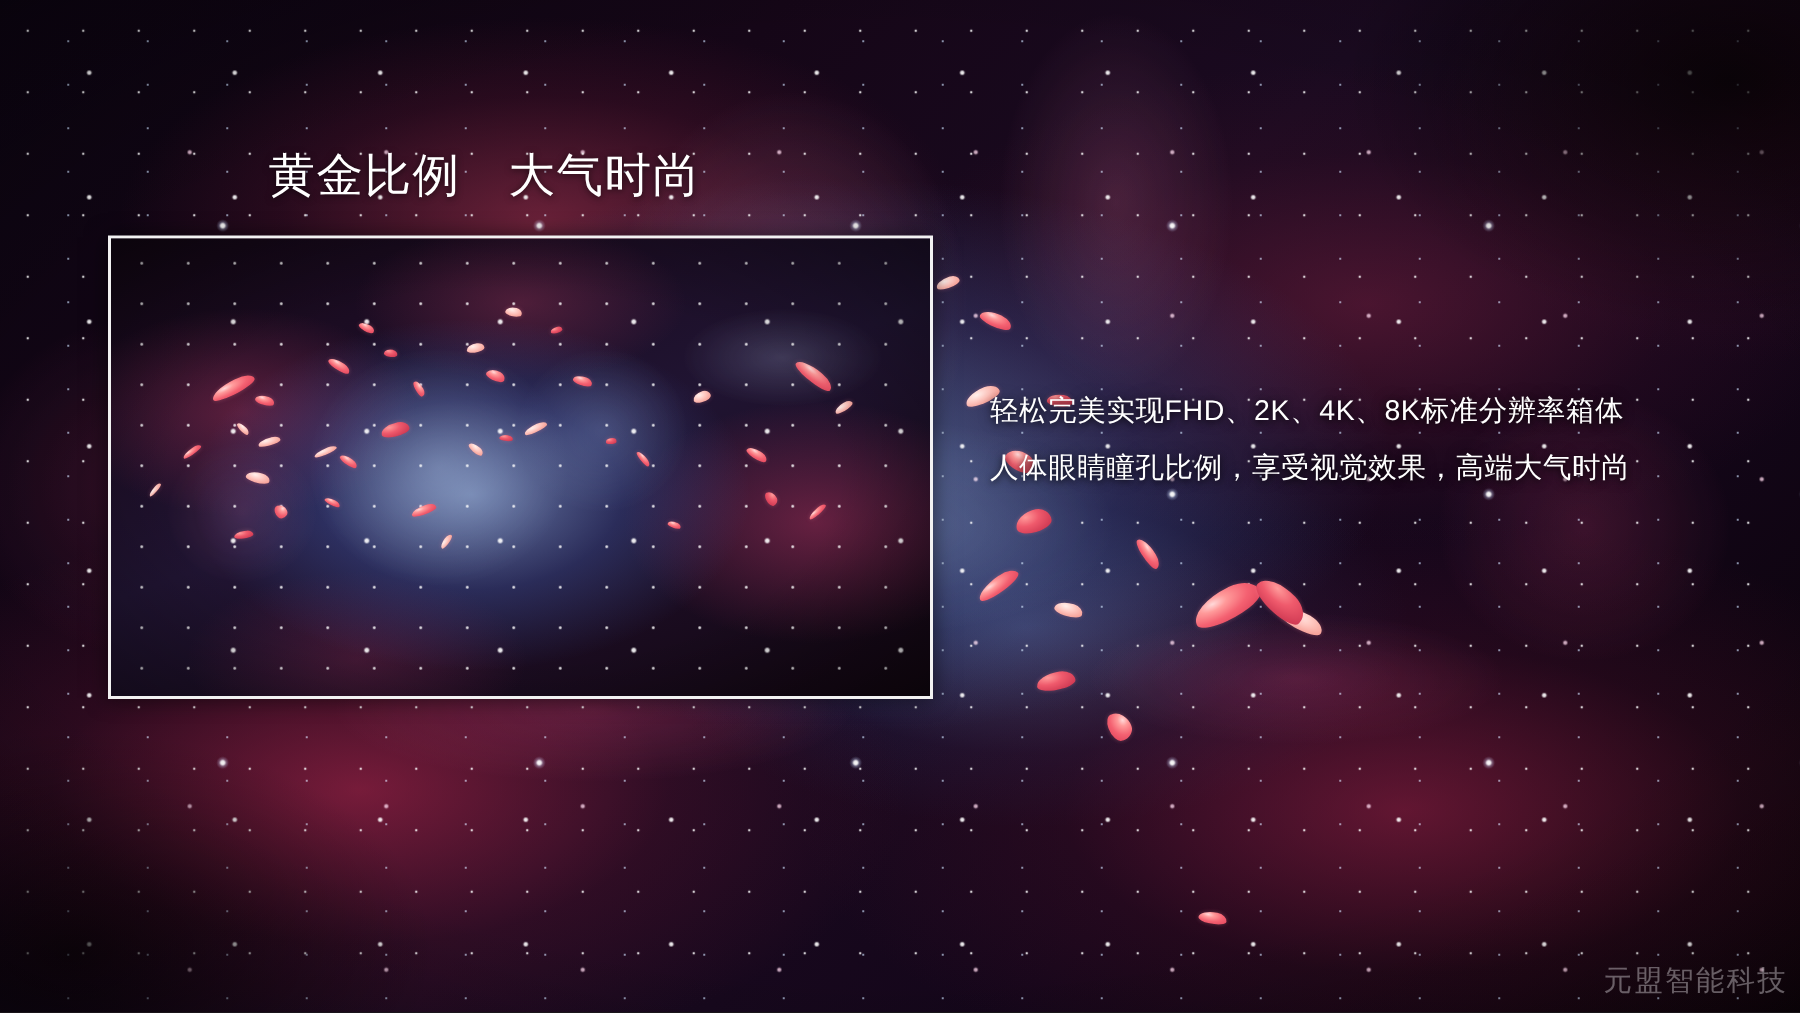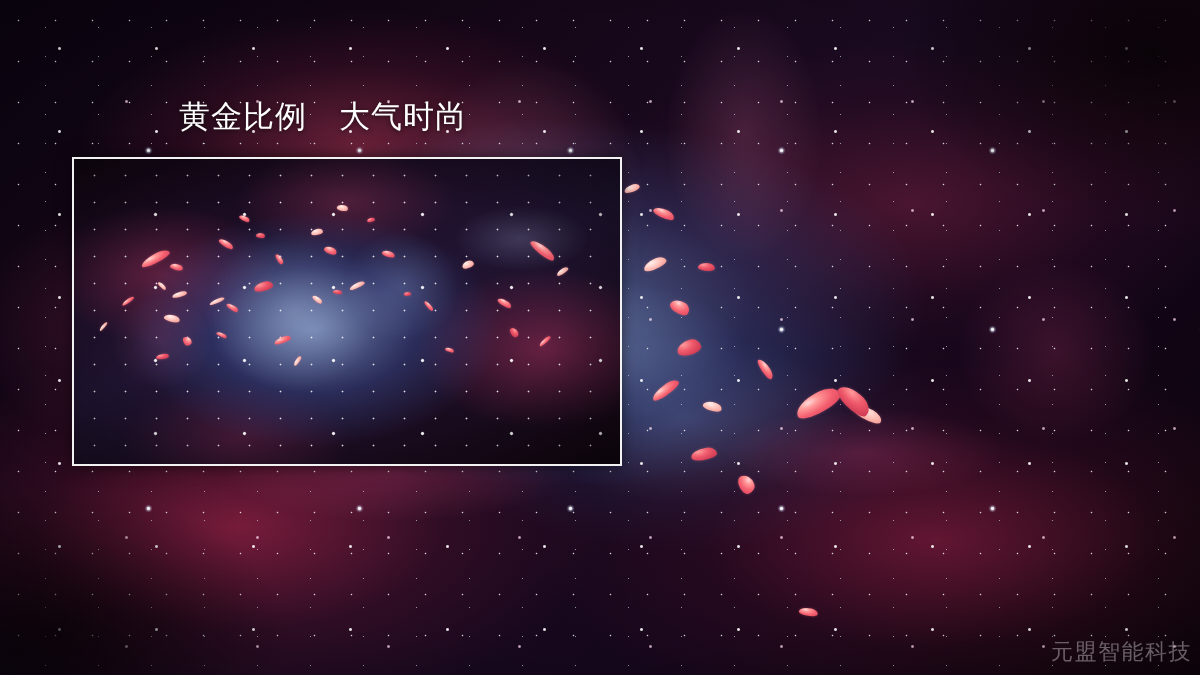--- a/index.html
+++ b/index.html
@@ -178,21 +178,21 @@
     white-space: nowrap;
     letter-spacing: 0.4px;
     text-shadow: 0 1px 4px rgba(0,0,0,0.70), 0 0 10px rgba(0,0,0,0.45);
   }
 
   
   #watermark {
     position: absolute;
     right: 8px;
     bottom: 8px;
-    font-size: 22px;
+    font-size: 19px;
     color: rgba(215,210,215,0.44);
     letter-spacing: 1.5px;
     white-space: nowrap;
   }
 </style>
 </head>
 <body>
 
 <div id="slide">
 
@@ -263,17 +263,19 @@
           <div class="petal deep" style="left: 53.6%; top: 19.4%; width: 1.5%; height: 1.3%; transform: rotate(-12deg);"></div>
           <div class="petal" style="left: 30.2%; top: 18.6%; width: 2%; height: 1.6%; transform: rotate(30deg);"></div>
           <div class="petal pale" style="left: 40%; top: 65.6%; width: 2%; height: 1.3%; transform: rotate(-52deg);"></div>
           <div class="petal" style="left: 68%; top: 62%; width: 1.7%; height: 1.4%; transform: rotate(22deg);"></div>
         </div>
       <div id="photo-vignette"></div>
     </div>
   </div>
 
   <div id="body-copy">
+    <div class="line">轻松完美实现FHD、2K、4K、8K标准分辨率箱体</div>
+    <div class="line">人体眼睛瞳孔比例，享受视觉效果，高端大气时尚</div>
   </div>
 
   <div id="watermark">元盟智能科技</div>
 
 </div>
 
 </body></html>

